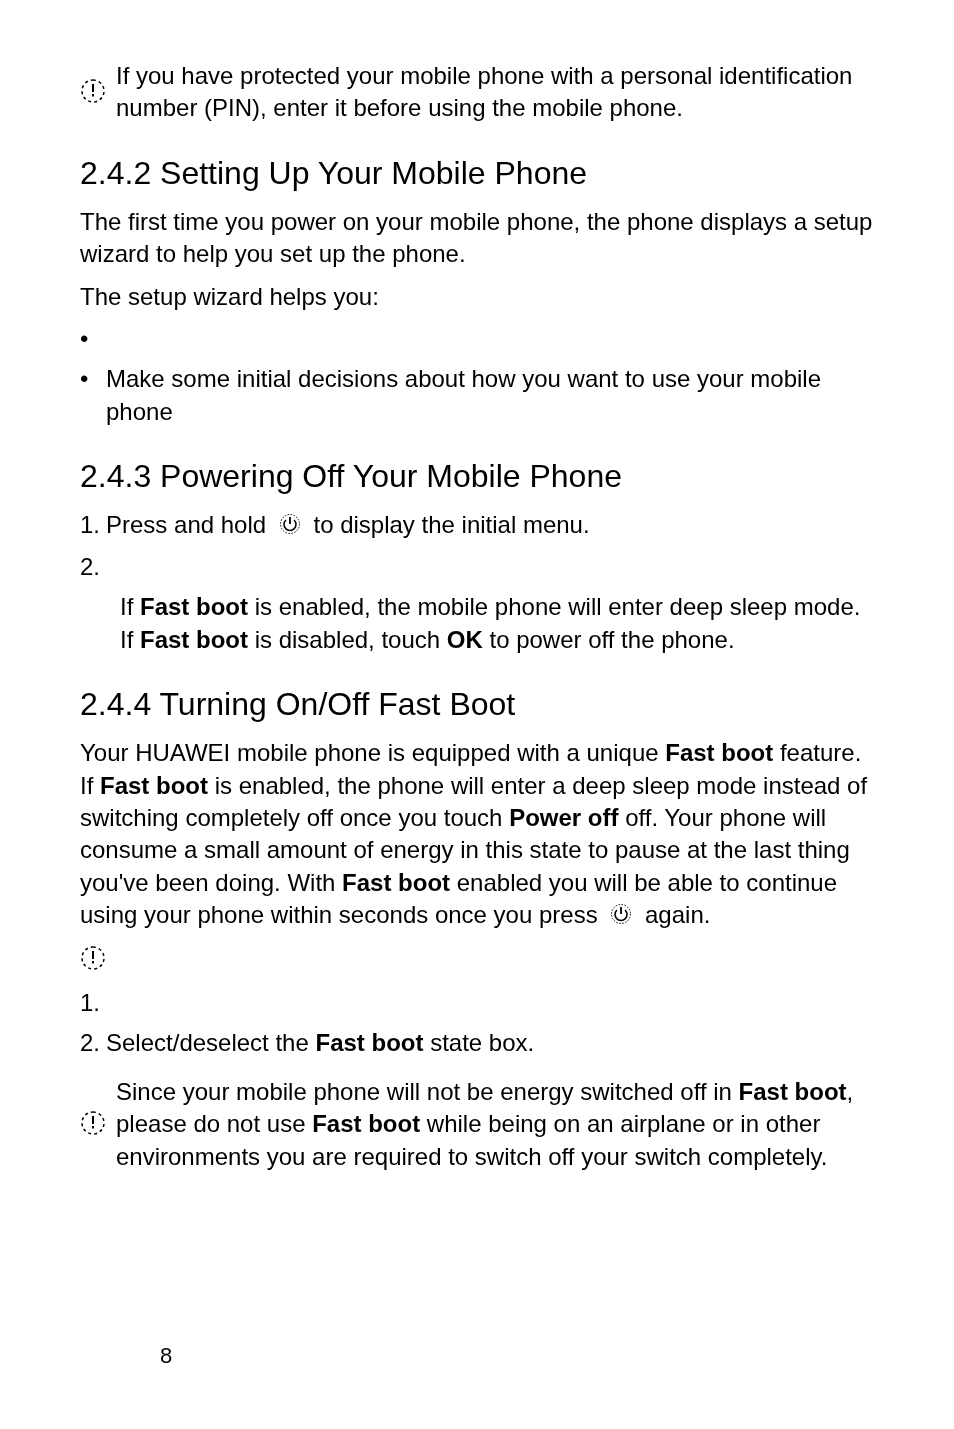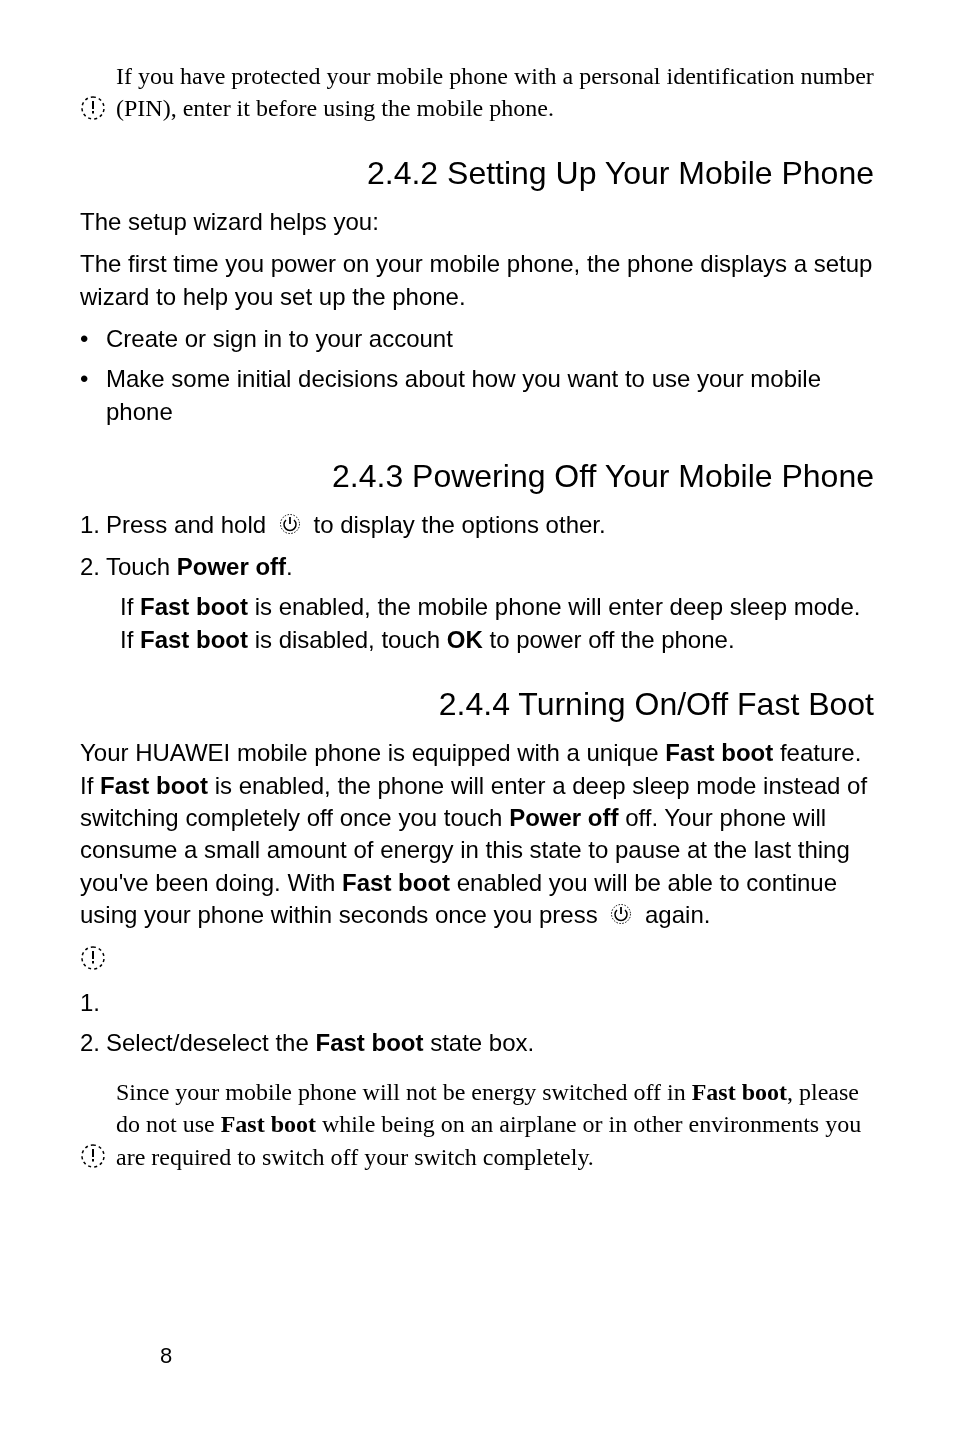--- a/index.html
+++ b/index.html
@@ -7,44 +7,42 @@
     width: 954px;
     min-height: 1429px;
     background: #ffffff;
     font-family: Arial, Helvetica, sans-serif;
     color: #000000;
     box-sizing: border-box;
     padding: 60px 80px 40px 80px;
   }
   .note-block {
     display: flex;
-    align-items: flex-end;
+    align-items: center;
     margin-bottom: 12px;
-    font-family: Liberation Serif, serif;
   }
   .note-block .icon {
     flex: 0 0 auto;
     margin-right: 10px;
     margin-top: 2px;
   }
   .note-block .text,
   .list-item .text,
   .ind-line .text {
     font-size: 24px;
     line-height: 1.35;
   }
   .indented-block {
     padding-left: 40px;
     margin-bottom: 16px;
   }
   h2 {
     font-size: 32px;
     font-weight: normal;
     margin: 30px 0 14px 0;
-    text-align: right;
   }
   .body-text {
     font-size: 24px;
     line-height: 1.35;
     margin: 0 0 10px 0;
   }
   .list-item {
     display: flex;
     align-items: flex-start;
     margin: 8px 0;
@@ -93,54 +91,50 @@
       <svg width="26" height="26" viewBox="0 0 26 26">
         <path d="M13 2 A11 11 0 1 1 12.99 2" fill="none" stroke="#000" stroke-width="1.5" stroke-dasharray="3 3"></path>
         <rect x="12" y="6" width="2" height="8" fill="#000"></rect>
         <rect x="12" y="16" width="2" height="2.5" fill="#000"></rect>
       </svg>
     </span>
     <div class="text">If you have protected your mobile phone with a personal identification number (PIN), enter it before using the mobile phone.</div>
   </div>
 
   <h2>2.4.2  Setting Up Your Mobile Phone</h2>
+  <p class="body-text">The first time you power on your mobile phone, the phone displays a setup wizard to help you set up the phone.</p>
   <p class="body-text">The setup wizard helps you:</p>
-  <p class="body-text">The first time you power on your mobile phone, the phone displays a setup wizard to help you set up the phone.</p>
 
   <div class="list-item">
     <span class="bullet-dot">•</span>
-    <span class="text">Create or sign in to your account</span>
   </div>
   <div class="list-item">
     <span class="bullet-dot">•</span>
     <span class="text">Make some initial decisions about how you want to use your mobile phone</span>
   </div>
 
   <h2>2.4.3  Powering Off Your Mobile Phone</h2>
 
   <div class="list-item">
     <span class="num">1.</span>
     <span class="text">
       <span>Press and hold </span>
       <span class="inline-icon">
         <svg width="22" height="22" viewBox="0 0 22 22">
           <circle cx="11" cy="11" r="9.5" fill="none" stroke="#000" stroke-width="1" stroke-dasharray="1.5 1.5"></circle>
           <path d="M11 4 v7" stroke="#000" stroke-width="1.8" fill="none"></path>
           <path d="M7 7 a6 6 0 1 0 8 0" stroke="#000" stroke-width="1.5" fill="none"></path>
         </svg>
       </span>
-      <span> to display the options other.</span>
+      <span> to display the initial menu.</span>
     </span>
   </div>
 
   <div class="list-item">
     <span class="num">2.</span>
-    <span class="text">
-      <span>Touch </span><strong>Power off</strong><span>.</span>
-    </span>
   </div>
 
   <div class="indented-block">
     <span class="ind-text">
       <span>If </span><strong>Fast boot</strong><span> is enabled, the mobile phone will enter deep sleep mode. If </span><strong>Fast boot</strong><span> is disabled, touch </span><strong>OK</strong><span> to power off the phone.</span>
     </span>
   </div>
 
   <h2>2.4.4  Turning On/Off Fast Boot</h2>
 

